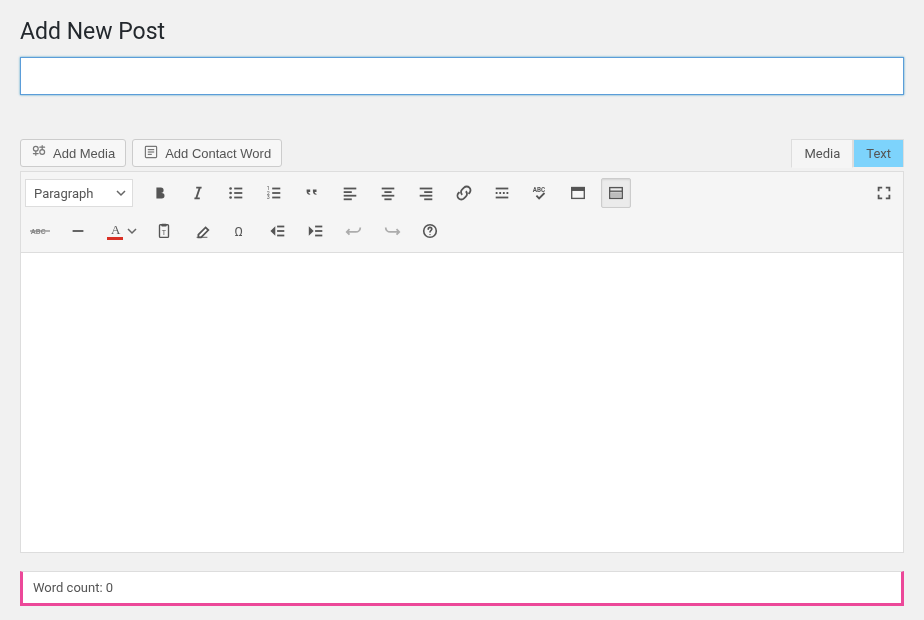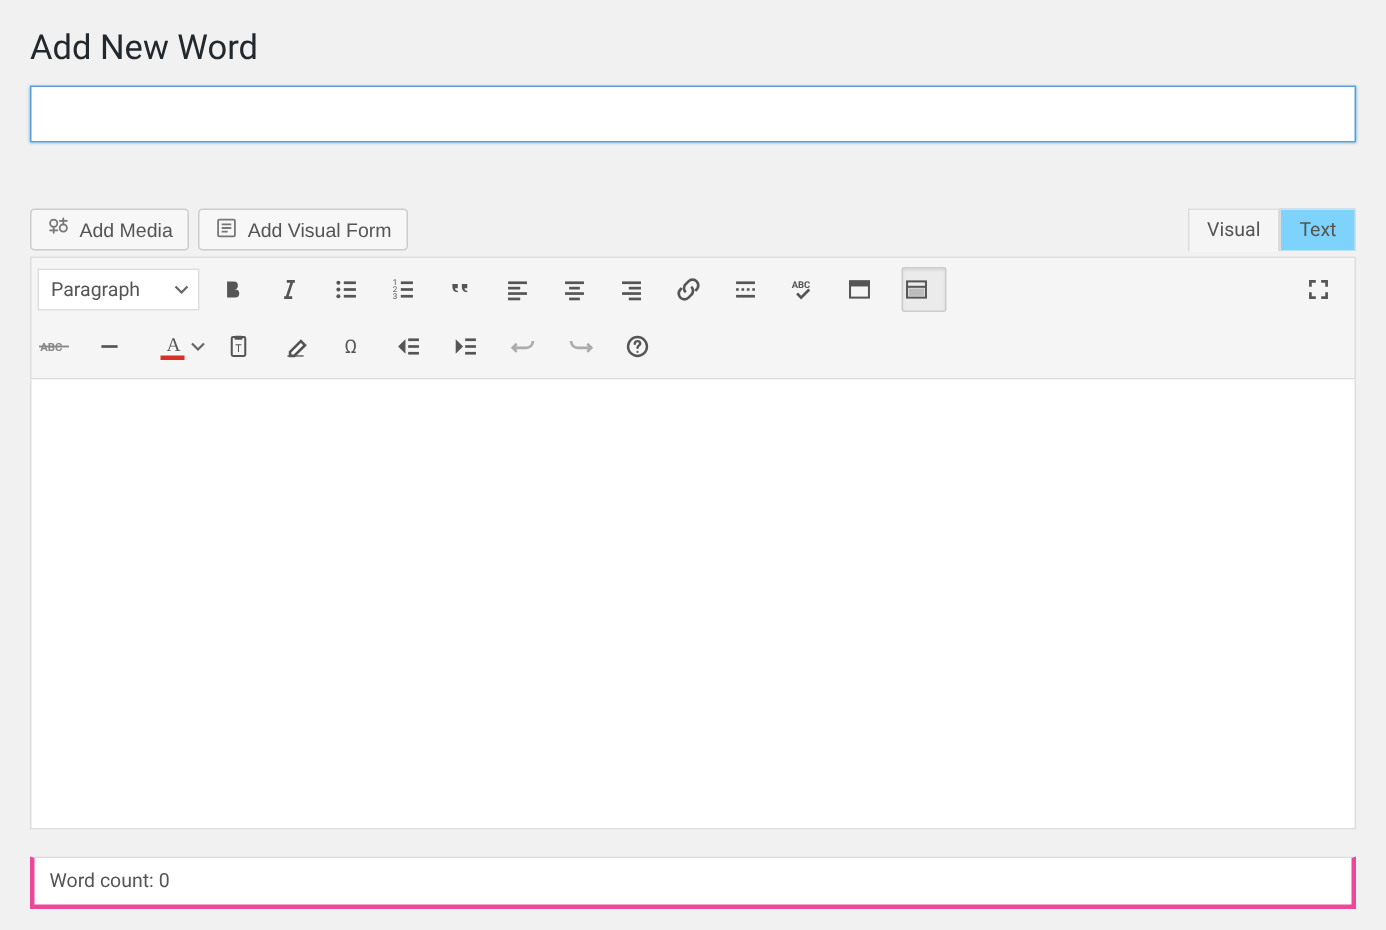--- a/index.html
+++ b/index.html
@@ -103,20 +103,21 @@
     font-size: 13px;
     color: #555;
     cursor: pointer;
     margin-right: 4px;
   }
   .tb-btn {
     width: 30px;
     height: 30px;
     display: flex;
     align-items: center;
+    justify-content: center;
     cursor: pointer;
     color: #555;
     border: 1px solid transparent;
     border-radius: 2px;
     position: relative;
   }
   .tb-btn.active {
     background: #ebebeb;
     border-color: #ccc;
     box-shadow: inset 0 1px 2px rgba(0,0,0,.1);
@@ -149,21 +150,21 @@
     font-size: 13px;
     color: #555;
   }
   .chev { width:10px;height:10px; }
 </style>
 </head>
 <body>
 
 <div class="wrap">
 
-  <h1 class="page-title">Add New Word</h1>
+  <h1 class="page-title">Add New Post</h1>
 
   <input type="text" class="title-input" value="" style="">
 
   <div class="media-row">
     <button class="btn">
       <span>
         <svg viewBox="0 0 20 20" fill="none" stroke="#777" stroke-width="1.5">
           <circle cx="6" cy="6" r="3"></circle>
             <circle cx="14" cy="10" r="3"></circle>
           <path d="M6 9v5M3 12h6M14 7V2M11 4h6" stroke-linecap="round"></path>
@@ -174,25 +175,25 @@
 
     <button class="btn">
       <span>
         <svg viewBox="0 0 20 20" fill="none" stroke="#777" stroke-width="1.5">
           <rect x="3" y="3" width="14" height="14" rx="1"></rect>
           <line x1="6" y1="7" x2="14" y2="7"></line>
             <line x1="6" y1="10" x2="14" y2="10"></line>
             <line x1="6" y1="13" x2="11" y2="13"></line>
         </svg>
       </span>
-      <span>Add Visual Form</span>
+      <span>Add Contact Word</span>
     </button>
 
     <div class="tabs">
-      <div class="tab active">Visual</div>
+      <div class="tab active">Media</div>
       <div class="tab">Text</div>
     </div>
   </div>
 
   <div class="editor-toolbar">
 
     <div class="toolbar-row">
       <div class="format-select">
         <span>Paragraph</span>
         <svg class="chev" viewBox="0 0 10 10">

